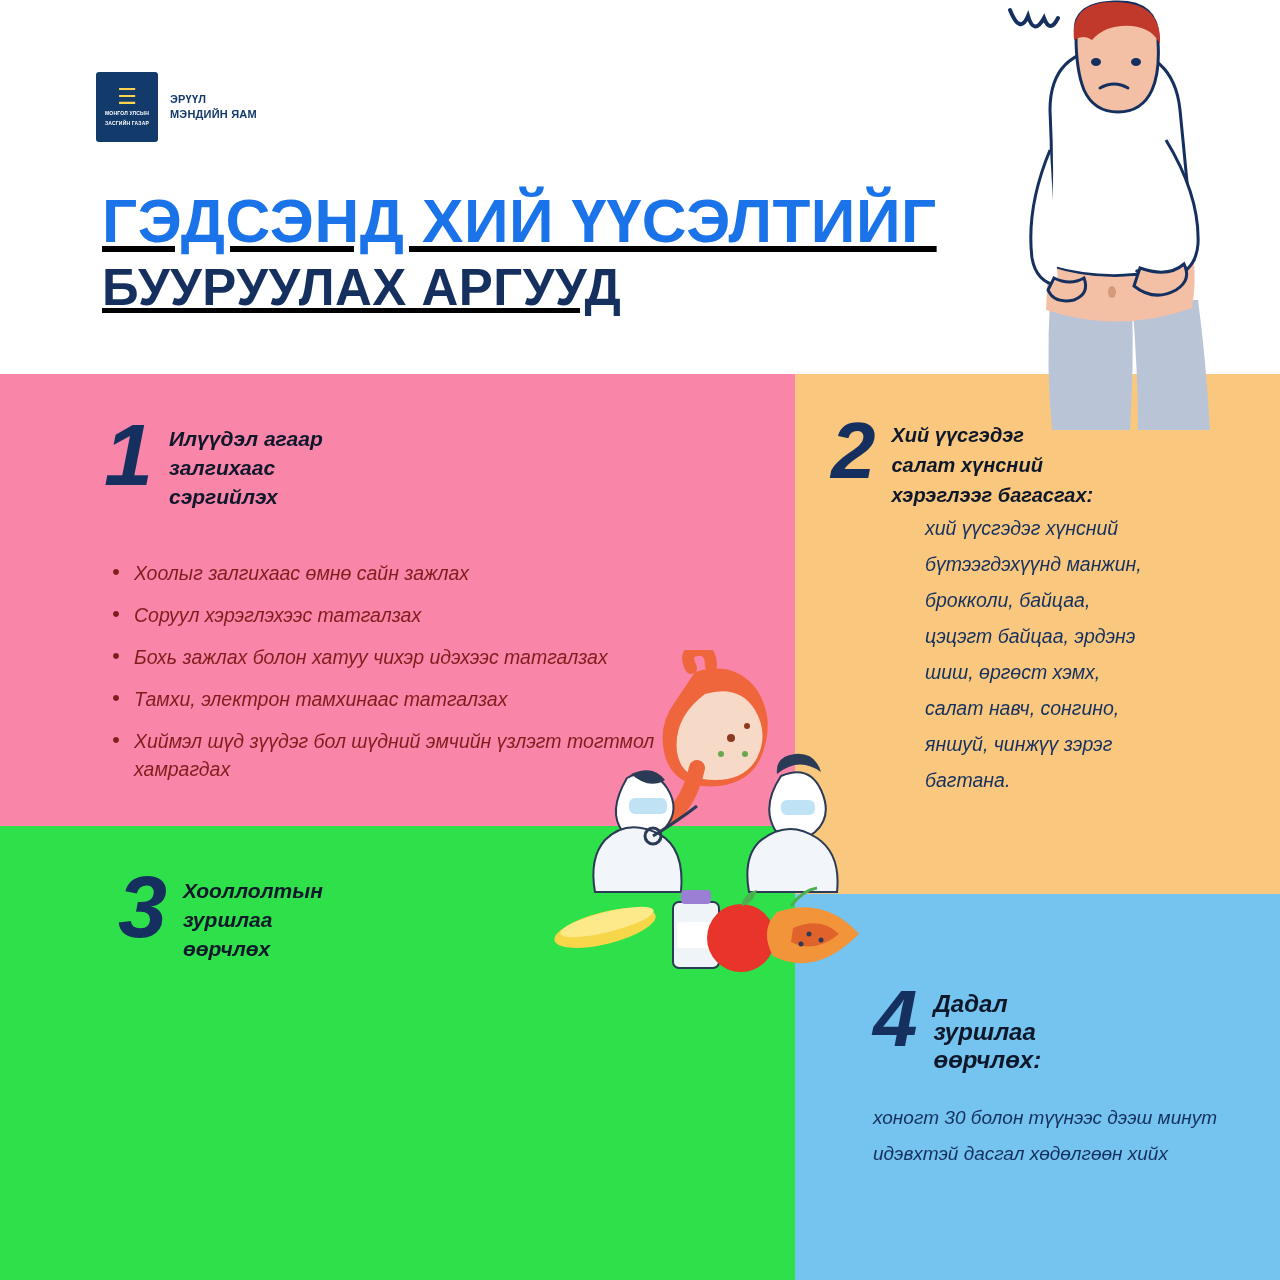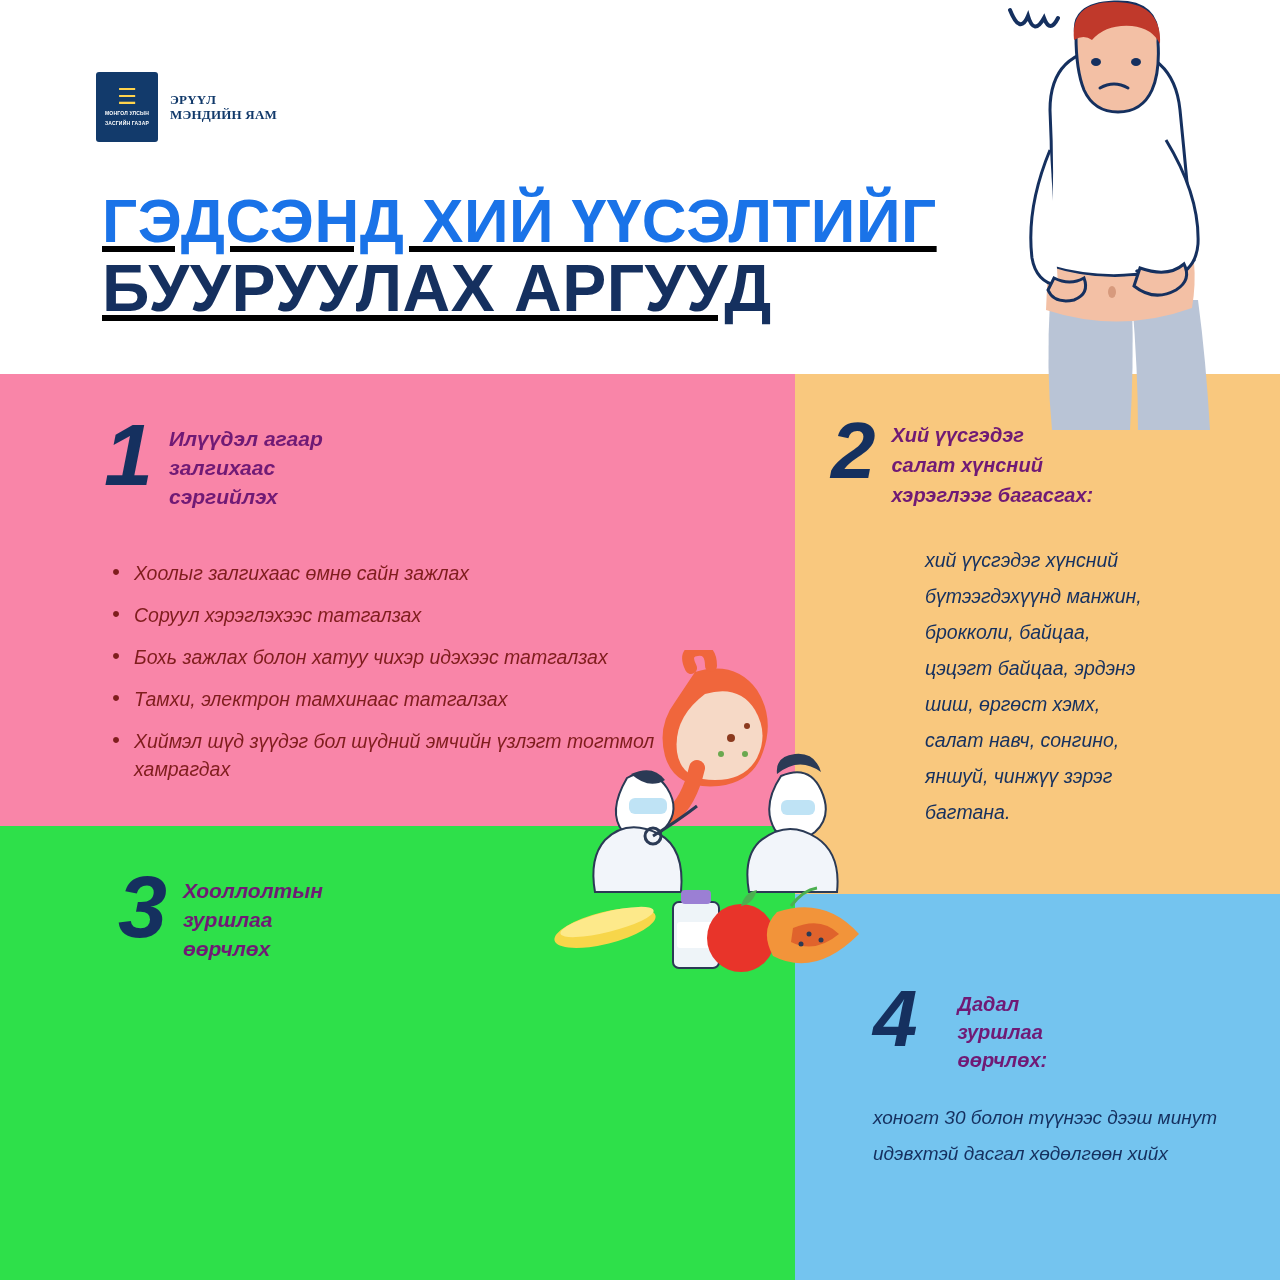--- a/index.html
+++ b/index.html
@@ -37,22 +37,22 @@
     padding: 4px;
   }
   .emblem .soyombo {
     font-size: 22px; line-height: 20px; color: #ffd34d;
   }
   .emblem .etext {
     font-size: 5px; font-weight: bold; text-align: center;
     line-height: 7px; letter-spacing: .2px; margin-top: 3px;
   }
   .logo-text {
-    font-size: 13px; font-weight: bold; color: #123a6b;
-    line-height: 15px; letter-spacing: .2px; font-family: Liberation Serif, serif;
+    font-size: 11px; font-weight: bold; color: #123a6b;
+    line-height: 15px; letter-spacing: .2px;
   }
   .ncph-mark {
     width: 78px; height: 78px; border-radius: 50%;
     background: #ffffff; border: 2px solid #1aa6c9;
     position: relative;
     display: flex; align-items: center; justify-content: center;
   }
   .ncph-mark .ring {
     position: absolute; inset: 6px; border-radius: 50%;
     border: 1px solid #7fc9e0;
@@ -82,21 +82,21 @@
   .ncph-mark .ct-bot {
     position: absolute; bottom: 5px; left: 0; right: 0; text-align: center;
   }
 
   .title-wrap { position: absolute; left: 102px; top: 188px; text-decoration: underline; }
   .title-1 {
     font-size: 62px; font-weight: bold; color: #1a73e8;
     letter-spacing: .5px; line-height: 66px;
   }
   .title-2 {
-    font-size: 66px; font-weight: bold; color: #15305f;
+    font-size: 51px; font-weight: bold; color: #15305f;
     letter-spacing: .5px; line-height: 56px; margin-top: 6px;
   }
 
   
   .person {
     position: absolute; right: 0; top: 0;
     width: 290px; height: 430px;
     z-index: 6;
   }
 
@@ -108,21 +108,21 @@
   .q4 { left: 795px; top: 894px; width: 485px; height: 386px; background: #74c4ef; }
 
   .num {
     font-size: 88px; font-weight: bold; color: #15305f;
     line-height: 78px; font-style: italic;
   }
   .num-sm { font-size: 80px; }
 
   .head-row { display: flex; align-items: flex-start; gap: 16px; }
   .head-text {
-    font-size: 21px; font-weight: bold; color: #701a75;
+    font-size: 21px; font-weight: bold; color: #0f172a;
     line-height: 29px; font-style: italic; padding-top: 8px;
   }
 
   ul.bullets { list-style: none; }
   ul.bullets li {
     position: relative;
     font-size: 19.5px; color: #7f1d1d;
     line-height: 28px; margin-bottom: 14px;
     padding-left: 30px;
     font-style: italic;
@@ -135,27 +135,27 @@
   .para {
     font-size: 19.5px; color: #15305f; line-height: 36px;
     font-style: italic;
   }
 
   .q1-inner { position: absolute; left: 104px; top: 42px; width: 640px; }
   .q1-list { margin-top: 48px; }
 
   .q2-inner { position: absolute; left: 36px; top: 38px; width: 420px; }
   .q2-inner .head-text { font-size: 20px; line-height: 30px; }
-  .q2-para { margin-top: 32px; padding-left: 94px; width: 330px; }
+  .q2-para { padding-left: 94px; width: 330px; }
 
   .q3-inner { position: absolute; left: 118px; top: 42px; width: 660px; }
   .q3-list { margin-top: 46px; margin-left: -14px; }
 
   .q4-inner { position: absolute; left: 78px; top: 86px; width: 400px; }
-  .q4-inner .head-text { font-size: 20px; line-height: 28px; padding-top: 10px; margin-left: 24px; }
+  .q4-inner .head-text { font-size: 24px; line-height: 28px; padding-top: 10px; }
   .q4-para { margin-top: 26px; font-size: 19px; line-height: 36px; }
 
   
   .center-art {
     position: absolute; left: 545px; top: 650px;
     width: 360px; height: 350px; z-index: 7;
   }
 </style>
 </head>
 <body>

